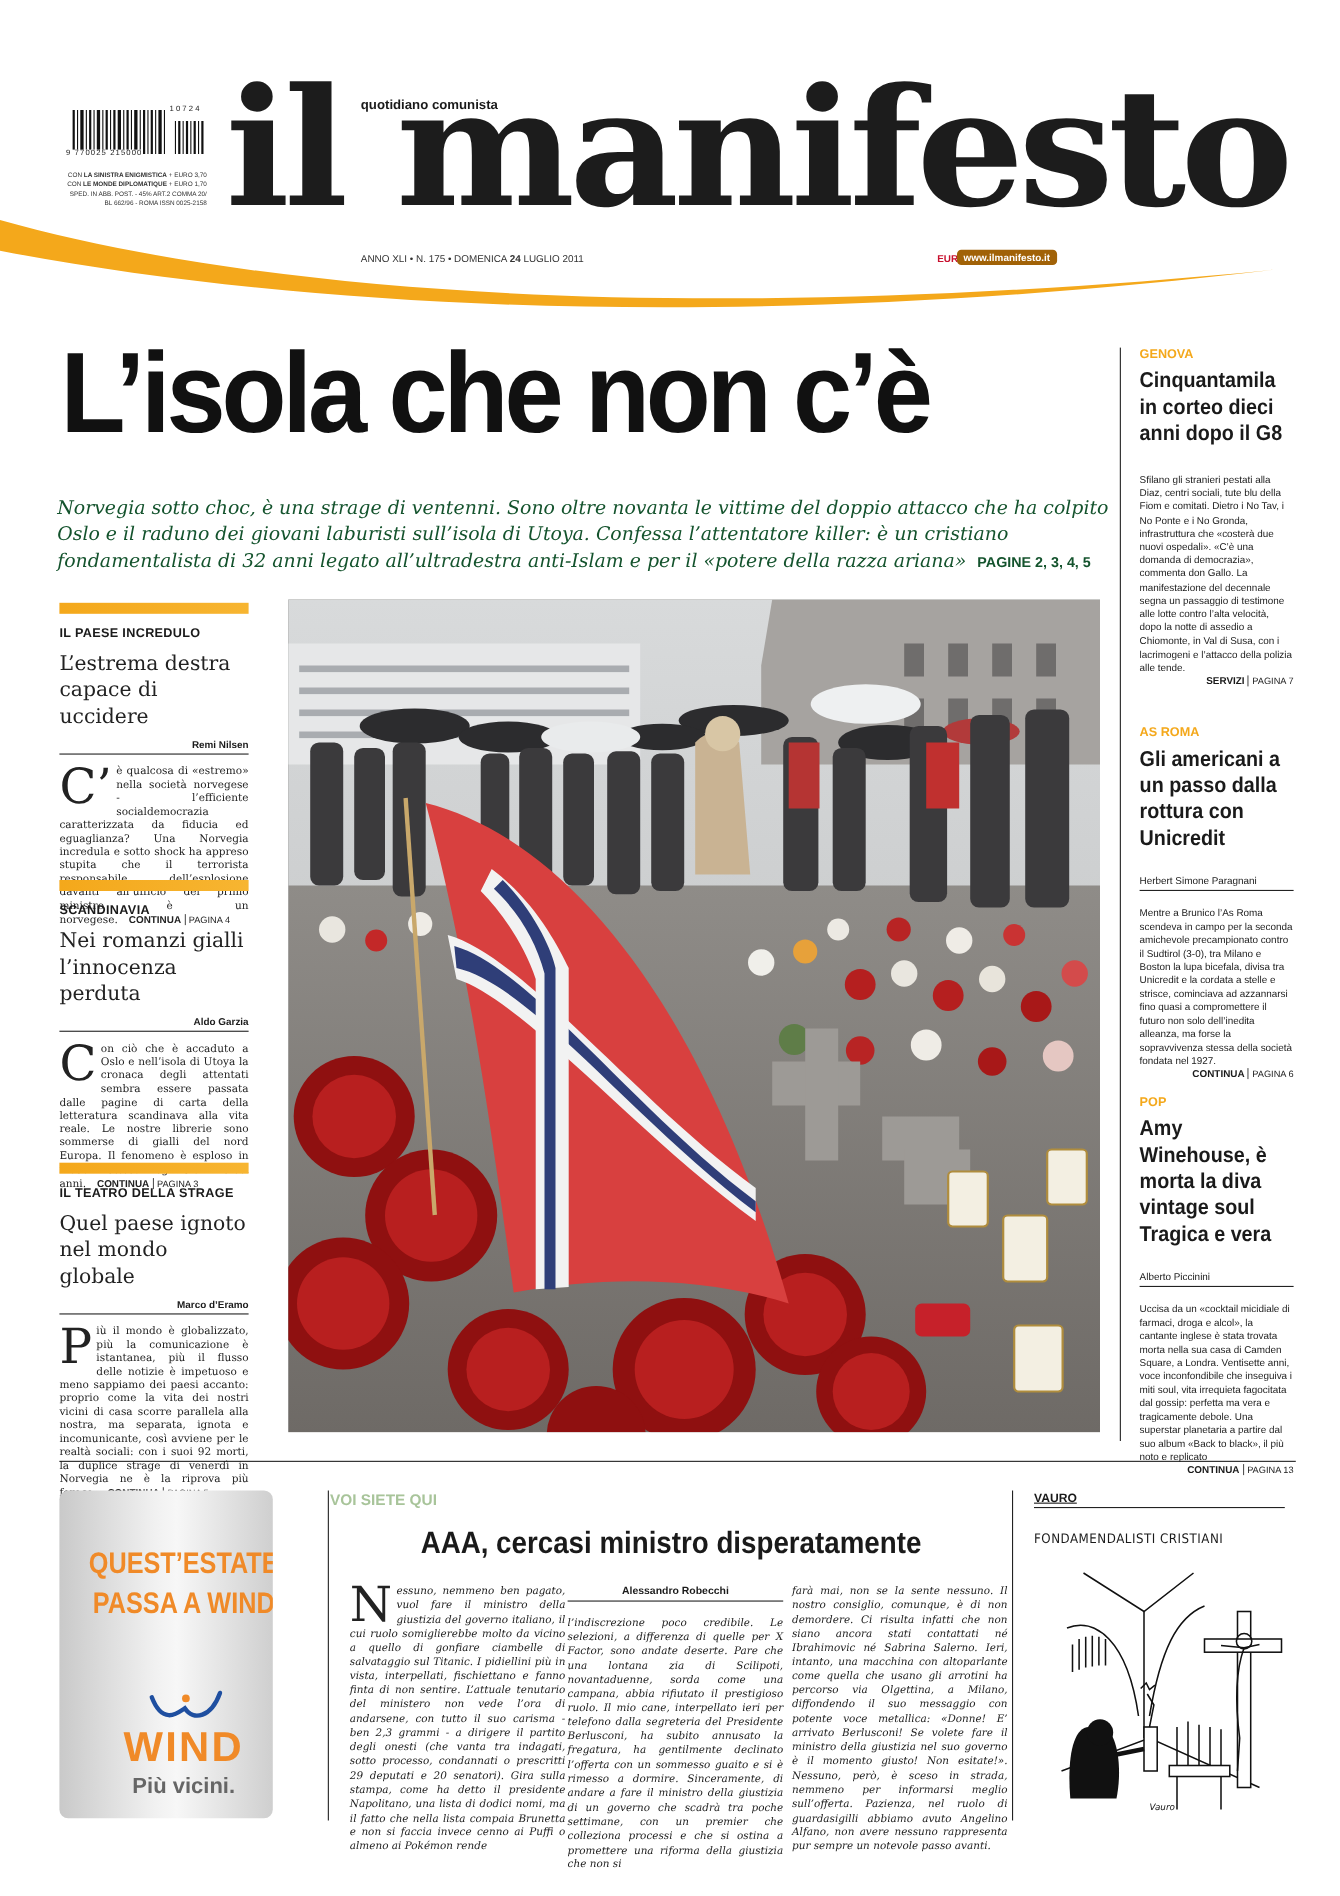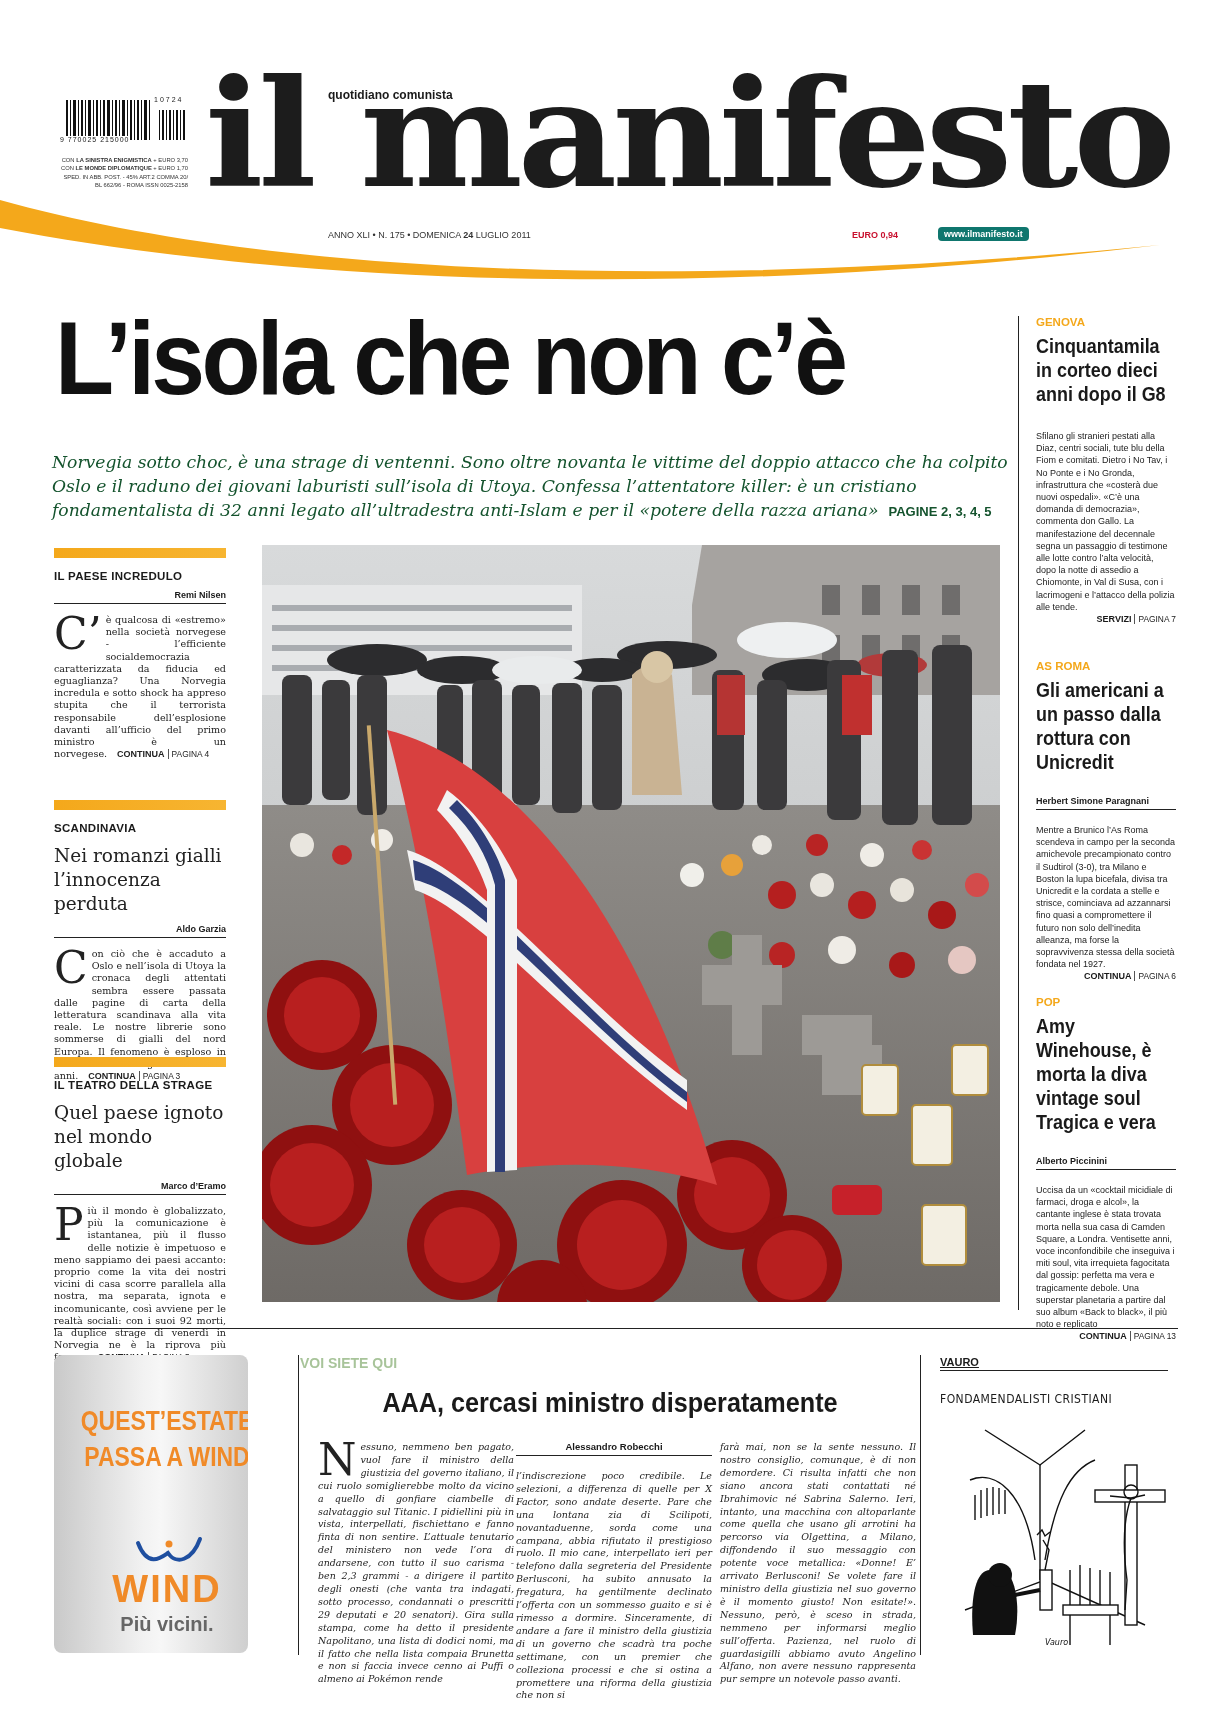--- a/index.html
+++ b/index.html
@@ -10,21 +10,21 @@
     #barcode { left: 63px; top: 98px; width: 128px; height: 50px; }
     #barcode-num-top { left: 154px; top: 96px; font-size: 7px; letter-spacing: 2px; }
     #barcode-num-bottom { left: 60px; top: 136px; font-size: 7px; letter-spacing: 1px; background:#fff; }
     #small-print { left: 58px; top: 156px; width: 130px; font-size: 5.8px; line-height: 8.4px; text-align: right; color:#333; }
     #small-print b { font-weight: bold; }
     #tagline { left: 328px; top: 88px; font-size: 12px; font-weight: bold; }
     #logo { left: 205px; top: 60px; font-family: "DejaVu Serif", serif; font-weight: bold; font-size: 148px; line-height: 1; letter-spacing: -5px; transform: scaleX(1.04); transform-origin: left; color:#1c1c1c; }
     #issue-line { left: 328px; top: 230px; font-size: 9px; color:#333; }
     #issue-line b { font-weight: bold; }
     #price { left: 852px; top: 230px; font-size: 9px; font-weight: bold; color: #c8102e; }
-    #website { left: 938px; top: 227px; font-size: 9px; font-weight: bold; color: #fff; background: #0f766e; border-radius: 4px; padding: 2px 6px; }
+    #website { left: 870px; top: 227px; font-size: 9px; font-weight: bold; color: #fff; background: #a16207; border-radius: 4px; padding: 2px 6px; }
     #swoosh { left: 0; top: 190px; width: 1218px; height: 100px; }
 
     
     #main-headline { left: 55px; top: 306px; font-size: 104px; font-weight: bold; letter-spacing: -4px; line-height: 1; transform: scaleX(0.93); transform-origin: left; white-space: nowrap; color:#111; }
     #lead { left: 52px; top: 450px; width: 960px; font-family: "DejaVu Serif", serif; font-style: italic; font-size: 17.2px; line-height: 24px; color:#14532d; }
     #lead-pages { font-family: "Liberation Sans", sans-serif; font-style: normal; font-weight: bold; font-size: 13px; margin-left: 10px; }
 
     
     .lcol { position: absolute; left: 54px; width: 172px; }
     .orange-bar { height: 10px; background: linear-gradient(90deg, #f4a81b, #f7b531); }
@@ -37,21 +37,21 @@
     .pg { font-family: "Liberation Sans", sans-serif; font-size: 8.4px; border-left: 1px solid #555; padding-left: 3px; margin-left: 3px; }
 
     
     #photo { left: 262px; top: 545px; width: 738px; height: 757px; overflow: hidden; background: #9a9a98; }
 
     
     #right-rule { left: 1018px; top: 316px; width: 1px; height: 994px; background: #222; }
     .rcol { position: absolute; left: 1036px; width: 140px; }
     .r-kicker { font-size: 11.5px; font-weight: bold; color: #f4a81b; }
     .r-title { font-size: 19.5px; font-weight: bold; line-height: 24px; margin-top: 6px; transform: scaleX(0.92); transform-origin: left; width: 150px; color:#1a1a1a; }
-    .r-byline { font-size: 9px; font-weight: bold; margin-top: 22px; padding-bottom: 3px; border-bottom: 1px solid #222; }
+    .r-byline { font-size: 9px; font-weight: normal; margin-top: 22px; padding-bottom: 3px; border-bottom: 1px solid #222; }
     .r-body { font-size: 9px; line-height: 12.2px; margin-top: 14px; color:#222; }
     .r-foot { text-align: right; font-size: 9px; margin-top: 1px; }
     .r-foot b { font-weight: bold; }
 
     
     #bottom-rule { left: 54px; top: 1328px; width: 1124px; height: 1px; background: #222; }
     #ad { left: 54px; top: 1355px; width: 194px; height: 298px; border-radius: 8px; background: linear-gradient(90deg, #c9c9c9 0%, #f1f1f1 45%, #f7f7f7 55%, #cfcfcf 100%); overflow: hidden; }
     #ad-headline { position: absolute; left: 0; top: 48px; width: 226px; text-align: center; font-size: 27px; font-weight: bold; line-height: 36px; color: #f08a28; transform: scaleX(0.85); }
     #ad-wind { position: absolute; left: 0; top: 213px; width: 226px; text-align: center; font-size: 38px; font-weight: bold; color: #f08a28; letter-spacing: 2px; }
     #ad-slogan { position: absolute; left: 0; top: 258px; width: 226px; text-align: center; font-size: 20px; font-weight: bold; color: #666; }
@@ -131,20 +131,21 @@
 <div class="abs" id="website">www.ilmanifesto.it</div>
 
 <div class="abs" id="main-headline">L’isola che non c’è</div>
 <div class="abs" id="lead">
   <span>Norvegia sotto choc, è una strage di ventenni. Sono oltre novanta le vittime del doppio attacco che ha colpito Oslo e il raduno dei giovani laburisti sull’isola di Utoya. Confessa l’attentatore killer: è un cristiano fondamentalista di 32 anni legato all’ultradestra anti-Islam e per il «potere della razza ariana»</span><span id="lead-pages">PAGINE 2, 3, 4, 5</span>
 </div>
 
 <div class="lcol" style="top:548px">
   <div class="orange-bar"></div>
   <div class="kicker">IL PAESE INCREDULO</div>
+  <div class="l-title">L’estrema destra capace di uccidere</div>
   <div class="byline">Remi Nilsen</div>
   <div class="l-body"><span class="dropcap">C’</span><span>è qualcosa di «estremo» nella società norvegese - l’efficiente socialdemocrazia caratterizzata da fiducia ed eguaglianza? Una Norvegia incredula e sotto shock ha appreso stupita che il terrorista responsabile dell’esplosione davanti all’ufficio del primo ministro è un norvegese.</span><span class="cont">CONTINUA</span><span class="pg">PAGINA 4</span></div>
 </div>
 
 <div class="lcol" style="top:800px">
   <div class="orange-bar"></div>
   <div class="kicker">SCANDINAVIA</div>
   <div class="l-title">Nei romanzi gialli l’innocenza perduta</div>
   <div class="byline">Aldo Garzia</div>
   <div class="l-body"><span class="dropcap">C</span><span>on ciò che è accaduto a Oslo e nell’isola di Utoya la cronaca degli attentati sembra essere passata dalle pagine di carta della letteratura scandinava alla vita reale. Le nostre librerie sono sommerse di gialli del nord Europa. Il fenomeno è esploso in modo inatteso negli ultimi dieci anni.</span><span class="cont">CONTINUA</span><span class="pg">PAGINA 3</span></div>

